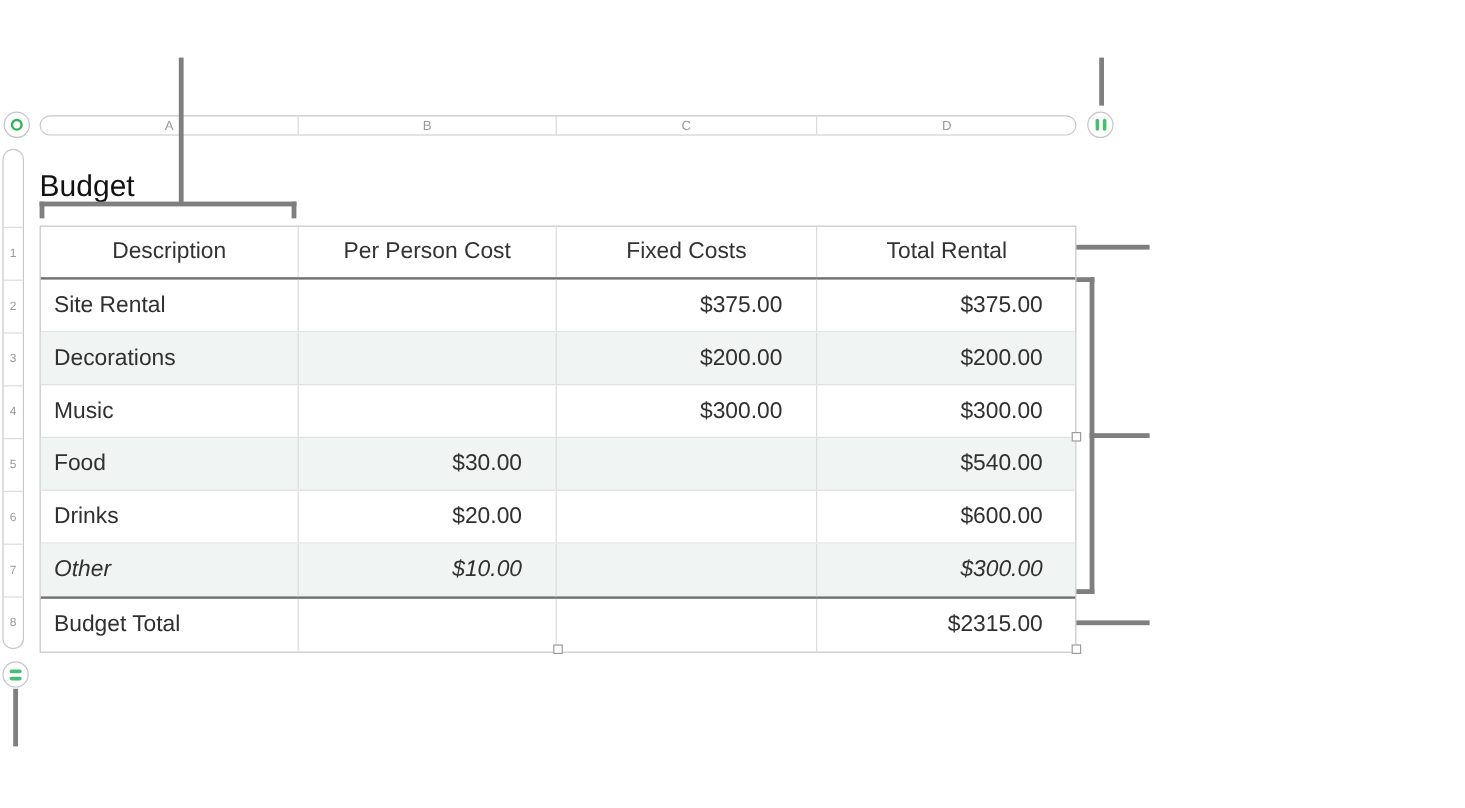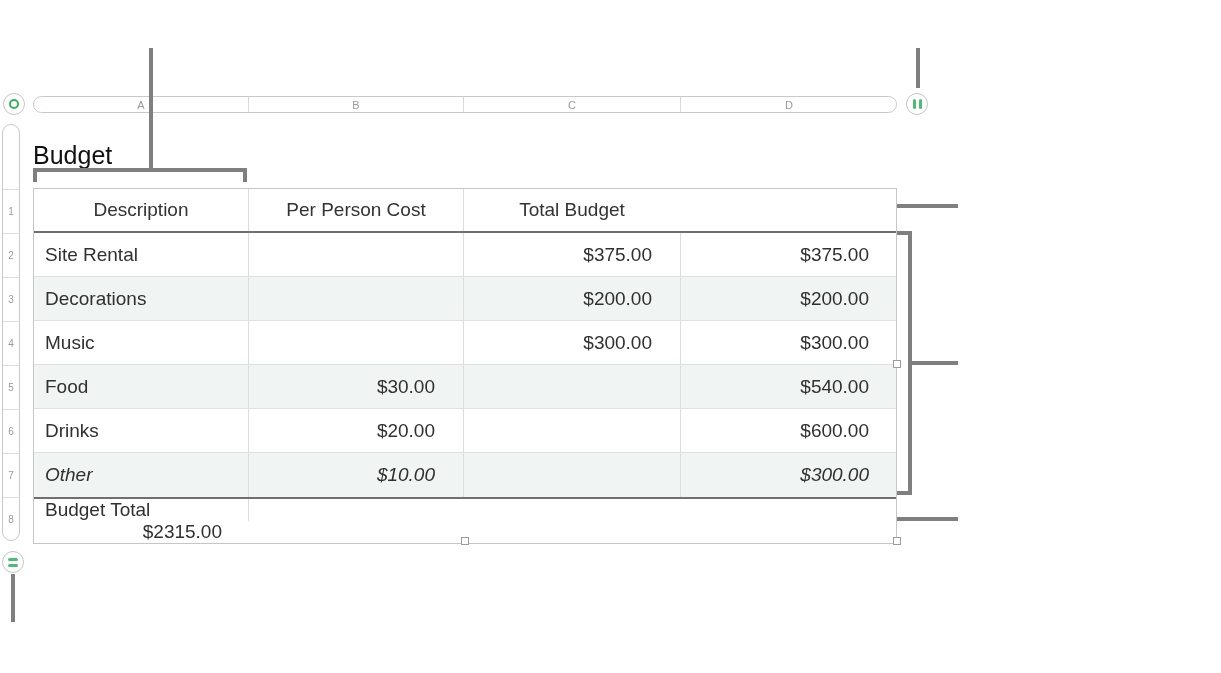--- a/index.html
+++ b/index.html
@@ -47,21 +47,21 @@
     text-align:left;font-size:25px;color:#111;line-height:30px;z-index:1;
   }
   
   .tbl{
     position:absolute;left:33px;top:188px;width:864px;
     border:1px solid #c6c6c6;box-sizing:border-box;background:#fff;z-index:1;
   }
   .trow{display:flex;height:44px;border-bottom:1px solid #e0e0e0;box-sizing:border-box;}
   .trow.header{border-bottom:2px solid #6f6f6f;}
   .trow.last{border-bottom:none;font-style:italic;}
-  .trow.footer{border-top:2px solid #6f6f6f;height:46px;border-bottom:none;flex-direction:column;}
+  .trow.footer{border-top:2px solid #6f6f6f;height:46px;border-bottom:none;}
   .trow.shaded{background:#f0f4f2;}
   .cell{
     flex:0 0 auto;display:flex;align-items:center;
     font-size:19px;color:#303030;border-right:1px solid #dcdcdc;box-sizing:border-box;
   }
   .cell:last-child{border-right:none;}
   .c0{width:215px;} .c1{width:215px;} .c2{width:217px;} .c3{width:216px;}
   .cell.hdr{justify-content:center;font-weight:400;color:#333;}
   .cell.desc{padding-left:11px;}
   .cell.num{justify-content:flex-end;padding-right:28px;}
@@ -114,21 +114,22 @@
         <i></i>
       </span>
   </div>
 
   <div class="sheet-title">Budget</div>
 
   <div class="tbl">
     <div class="trow header">
       <div class="cell hdr c0">Description</div>
       <div class="cell hdr c1">Per Person Cost</div>
-      <div class="cell hdr c3">Total Budget</div>
+      <div class="cell hdr c2">Fixed Costs</div>
+      <div class="cell hdr c3">Total Rental</div>
     </div>
 
     <div class="trow">
       <div class="cell desc c0">Site Rental</div>
       <div class="cell num c1"></div>
       <div class="cell num c2">$375.00</div>
       <div class="cell num c3">$375.00</div>
     </div>
 
     <div class="trow shaded">

